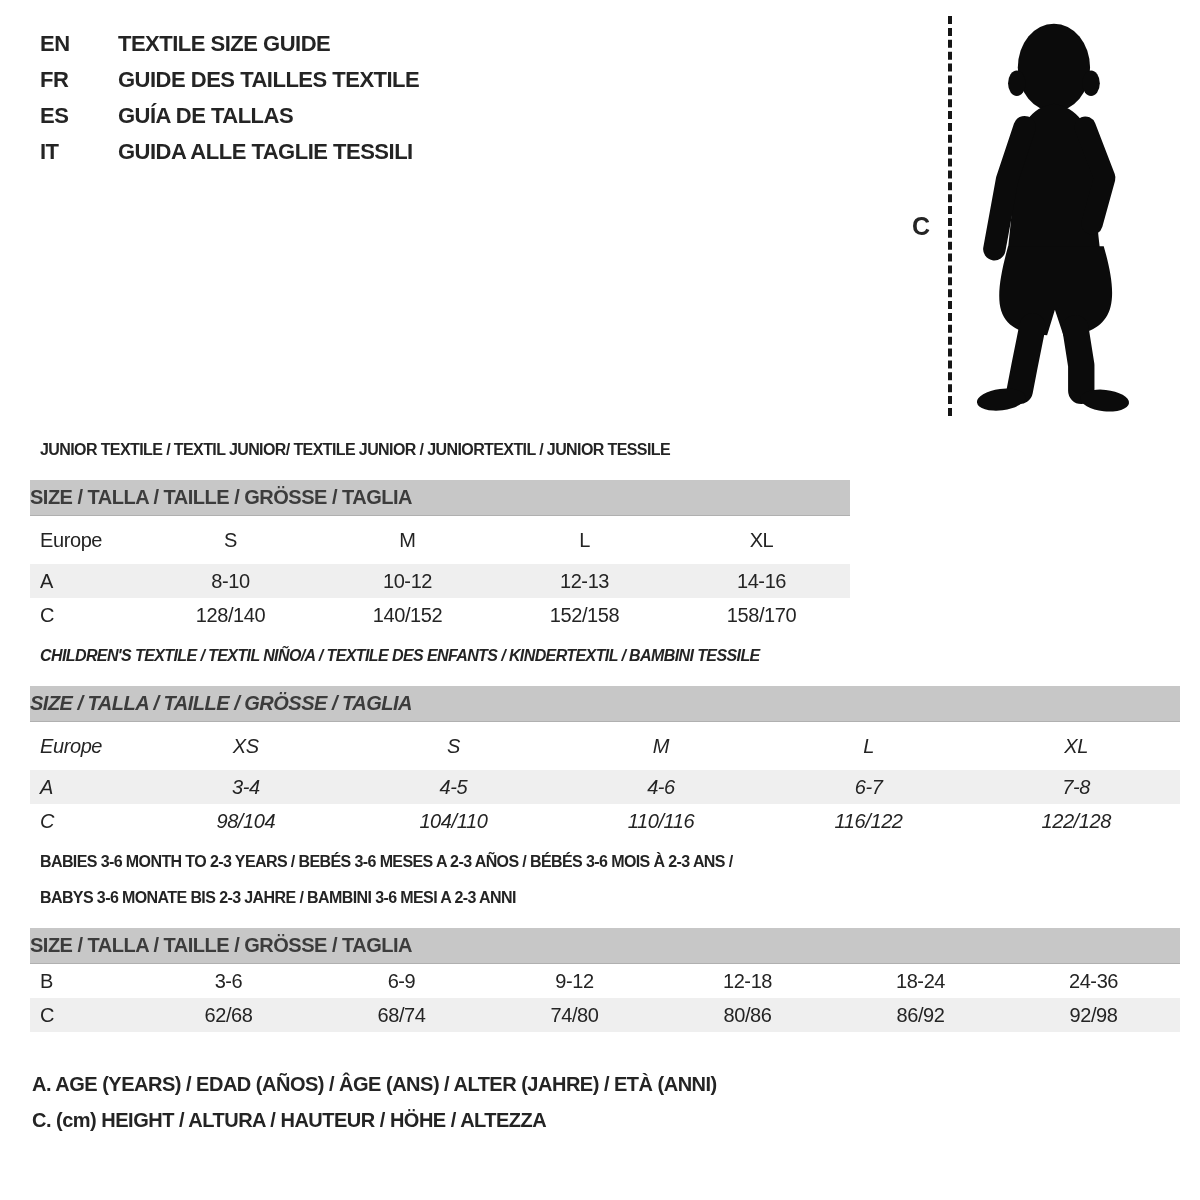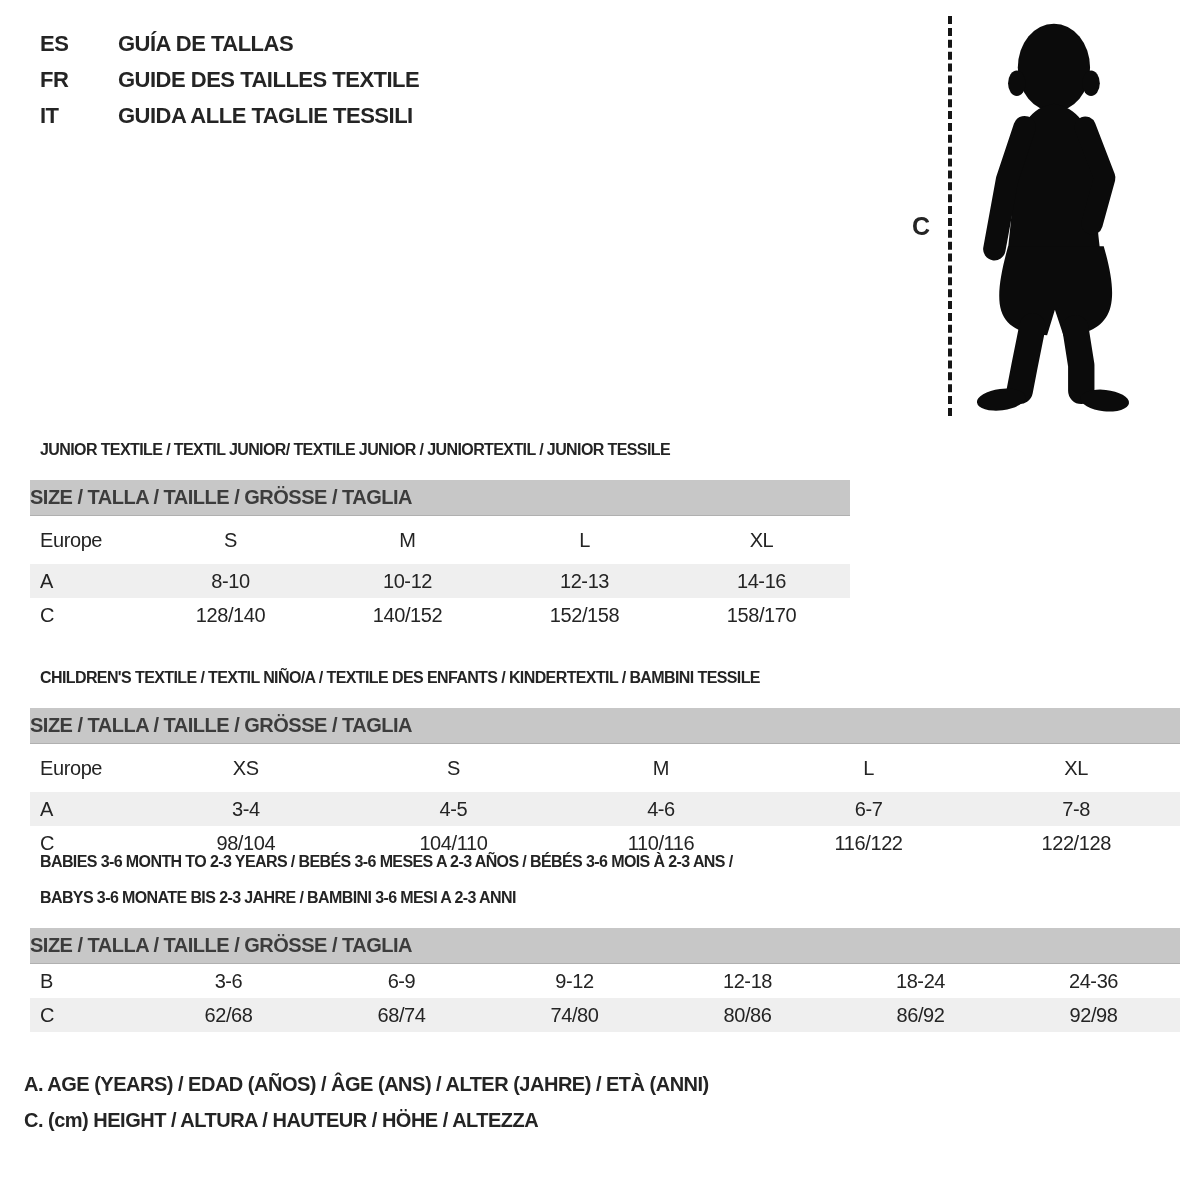--- a/index.html
+++ b/index.html
@@ -21,55 +21,59 @@
 
   
   .figure{position:absolute;left:900px;top:16px;width:260px;height:404px;}
   .measure-line{position:absolute;left:48px;top:0;height:400px;width:0;border-left:4.5px dashed #151515;}
   .c-label{position:absolute;left:12px;top:196px;font-size:25px;font-weight:700;}
   .toddler{position:absolute;left:68px;top:0;color:var(--sil,#0b0b0b);}
 
   
   .tbl-block{position:absolute;left:30px;}
   .tbl-block.junior{top:432px;width:820px;}
-  .tbl-block.children{top:660px;width:1150px;}
+  .tbl-block.children{top:638px;width:1150px;font-style:italic;}
   .tbl-block.babies{top:844px;width:1150px;}
   .tbl-title-line{
     font-weight:700;font-size:16px;line-height:36px;letter-spacing:-0.6px;
     padding-left:10px;white-space:nowrap;
   }
   .size-bar{
     margin-top:12px;height:36px;line-height:35px;box-sizing:border-box;
     background:var(--bar-bg,#c7c7c7);color:var(--bar-text,#3c3c3c);
     font-weight:700;font-size:20px;letter-spacing:-0.5px;
     border-bottom:1px solid #b0b0b0;white-space:nowrap;
   }
   .trow{display:grid;height:34px;align-items:center;font-size:20px;letter-spacing:-0.4px;}
   .trow.thead-row{height:48px;}
   .tcell{text-align:center;white-space:nowrap;}
   .tcell.tlabel{text-align:left;padding-left:10px;}
   .trow.shaded{background:var(--shade,#efefef);}
 
   
-  .legend{position:absolute;left:24px;top:1066px;}
+  .legend{position:absolute;left:32px;top:1066px;}
   .legend-line{font-weight:700;font-size:20px;line-height:36px;letter-spacing:-0.5px;white-space:nowrap;}
 </style>
 </head>
 <body>
 
 <div class="canvas">
 
   <header class="lang-header">
       <div class="lang-row">
-        <span class="lang-code">ES</span>
-        <span class="lang-label">GUÍA DE TALLAS</span>
+        <span class="lang-code">EN</span>
+        <span class="lang-label">TEXTILE SIZE GUIDE</span>
       </div>
       <div class="lang-row">
         <span class="lang-code">FR</span>
         <span class="lang-label">GUIDE DES TAILLES TEXTILE</span>
+      </div>
+      <div class="lang-row">
+        <span class="lang-code">ES</span>
+        <span class="lang-label">GUÍA DE TALLAS</span>
       </div>
       <div class="lang-row">
         <span class="lang-code">IT</span>
         <span class="lang-label">GUIDA ALLE TAGLIE TESSILI</span>
       </div>
     </header>
 
   <div class="figure">
     <div class="measure-line"></div>
     <div class="c-label">C</div>

